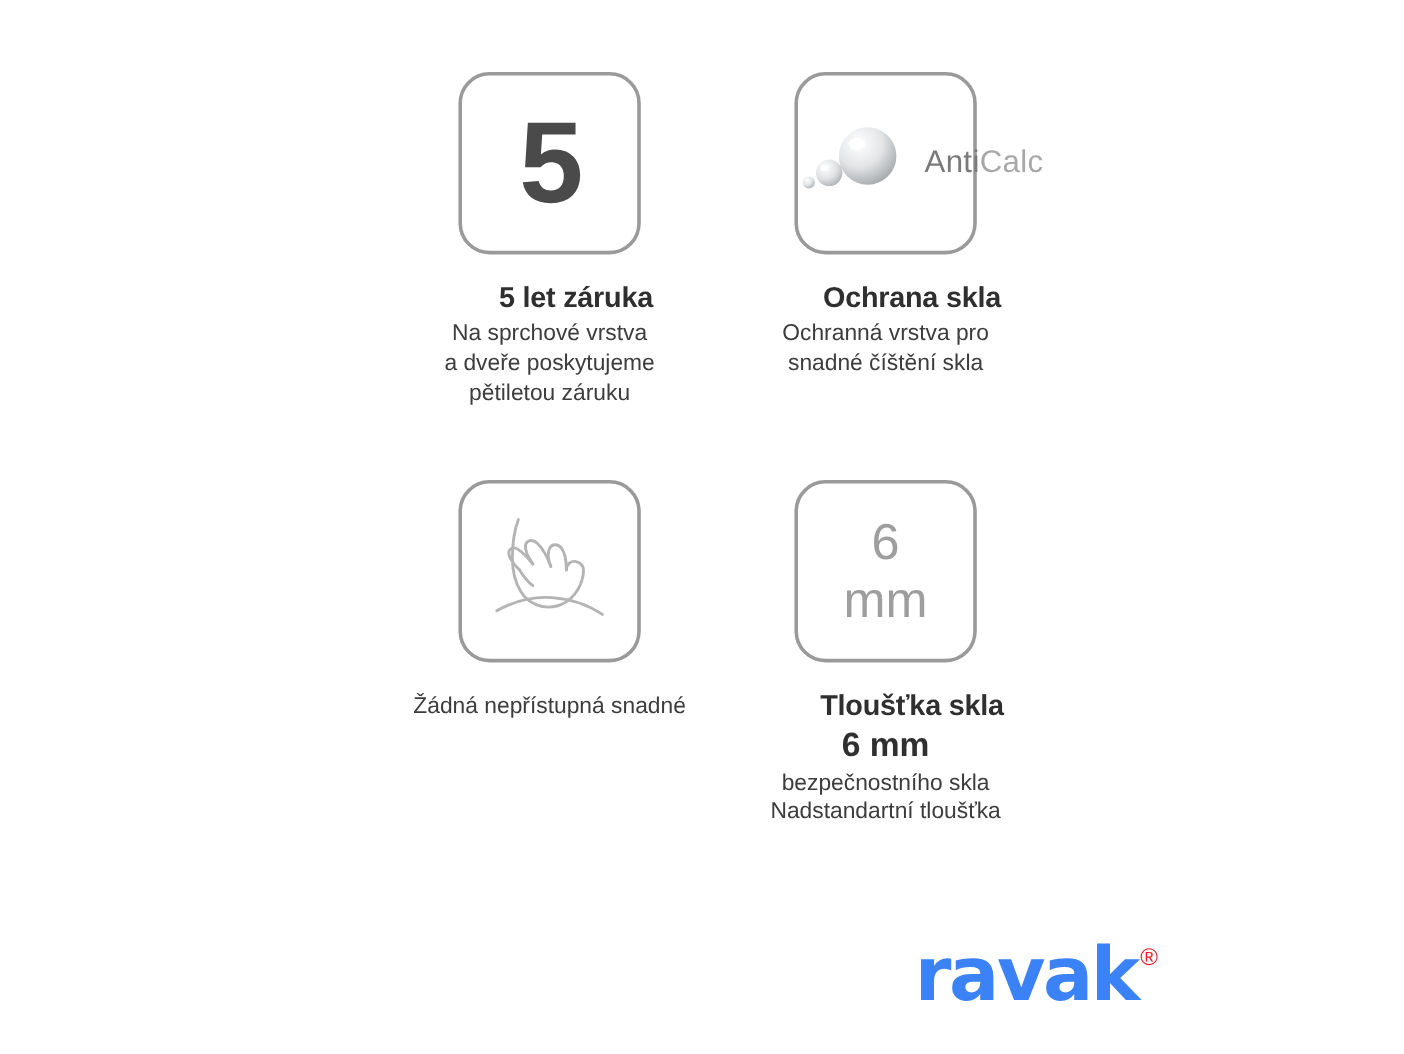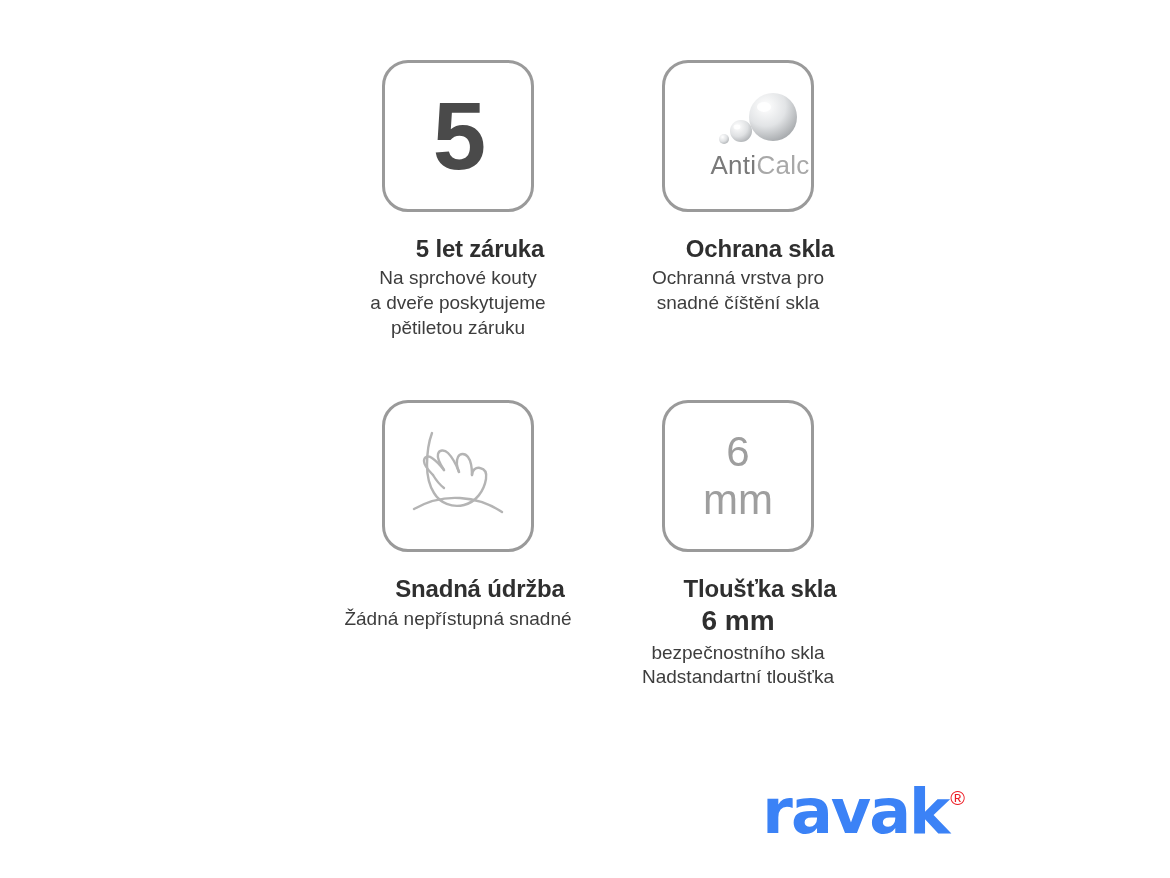--- a/index.html
+++ b/index.html
@@ -77,21 +77,21 @@
   .big-number {
     font-size: 96px;
     font-weight: bold;
     color: #4a4a4a;
     line-height: 1;
     letter-spacing: -3px;
   }
   
   .anticalc {
     display: flex;
-    flex-direction: column;
+    flex-direction: row;
     align-items: center;
     justify-content: center;
     width: 100%;
     height: 100%;
     padding-left: 44px;
   }
   .droplets {
     position: relative;
     width: 120px;
     height: 62px;
@@ -144,21 +144,21 @@
 
   <div class="features">
 
     <div class="feature">
       <div class="icon-box">
         <span class="big-number">5</span>
       </div>
       <div class="feature-text">
         <div class="feature-title">5 let záruka</div>
         <div class="feature-desc">
-          <div>Na sprchové kouty</div>
+          <div>Na sprchové vrstva</div>
           <div>a dveře poskytujeme</div>
           <div>pětiletou záruku</div>
         </div>
       </div>
     </div>
 
     <div class="feature">
       <div class="icon-box">
         <div class="anticalc">
           <div class="droplets">
@@ -201,21 +201,20 @@
             <path d="M34 16 C31 24 29 36 29 48 C29 58 31 68 36 76 C42 86 54 91 66 88 C78 85 86 74 88 62 C89 56 87 52 82 51 C78 50 74 53 74 58"></path>
             <path d="M74 58 C74 50 73 44 70 40 C67 36 62 36 60 40 C58 44 59 50 61 55"></path>
             <path d="M61 55 C58 47 54 40 50 36 C46 32 41 33 40 37 C39 41 42 47 46 53"></path>
             <path d="M46 53 C42 48 37 43 34 41 C30 38 26 40 26 44 C26 48 30 53 35 58"></path>
             <path d="M35 58 C38 63 42 68 46 71"></path>
             <path d="M16 92 C30 84 46 80 62 81 C78 82 92 87 104 95"></path>
           </g>
         </svg>
       </div>
       <div class="feature-text">
-        <div class="feature-title">Snadná údržba</div>
         <div class="feature-desc">
           <div>Žádná nepřístupná snadné</div>
         </div>
       </div>
     </div>
 
     <div class="feature">
       <div class="icon-box">
         <div class="mm-wrap">
           <div class="mm-top">6</div>

